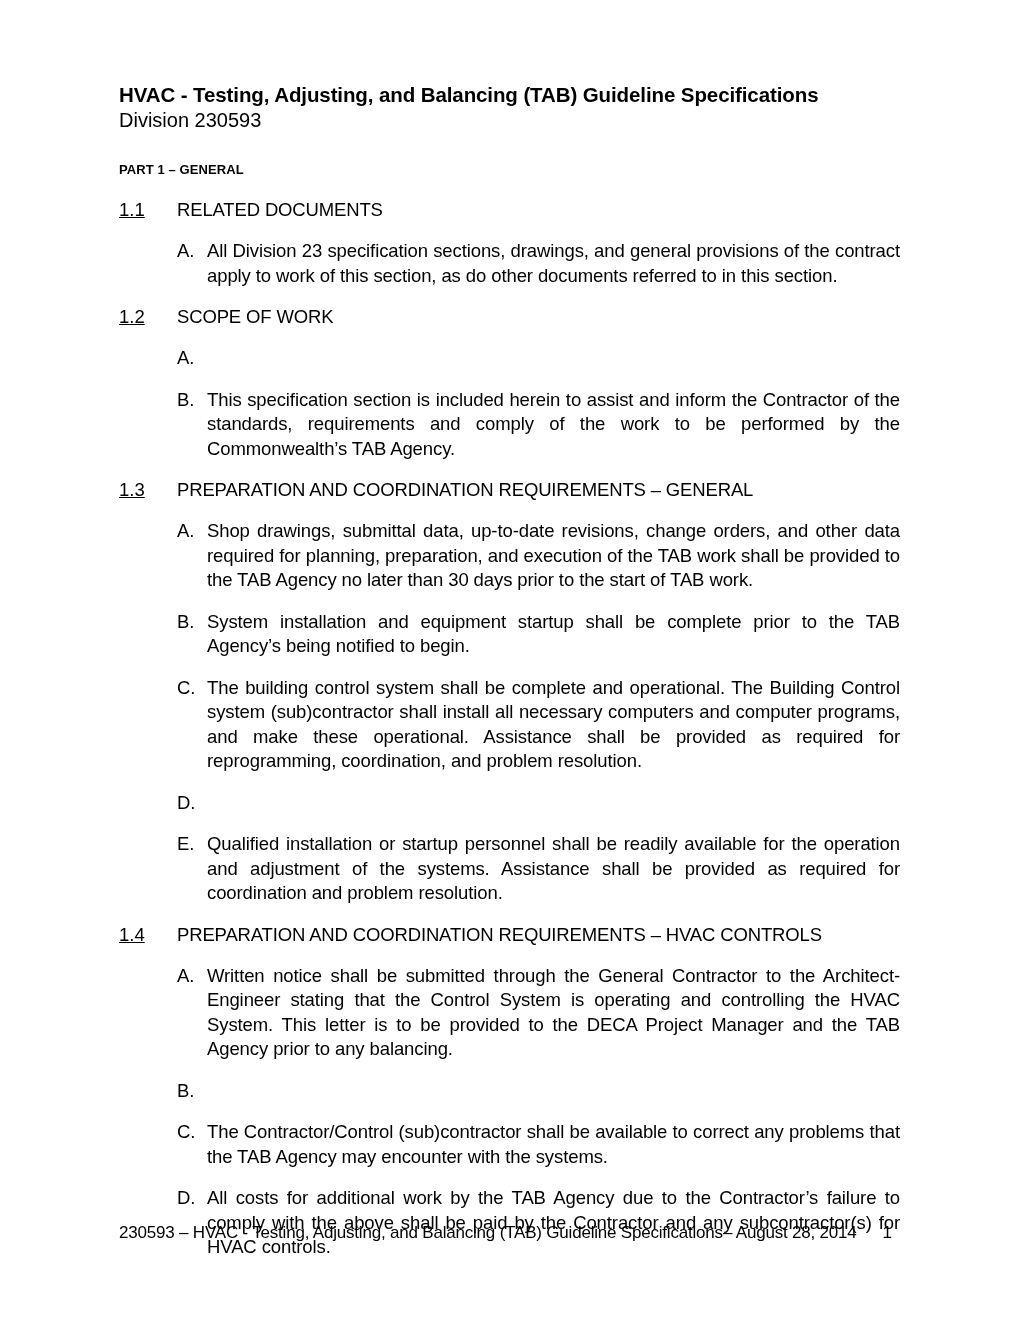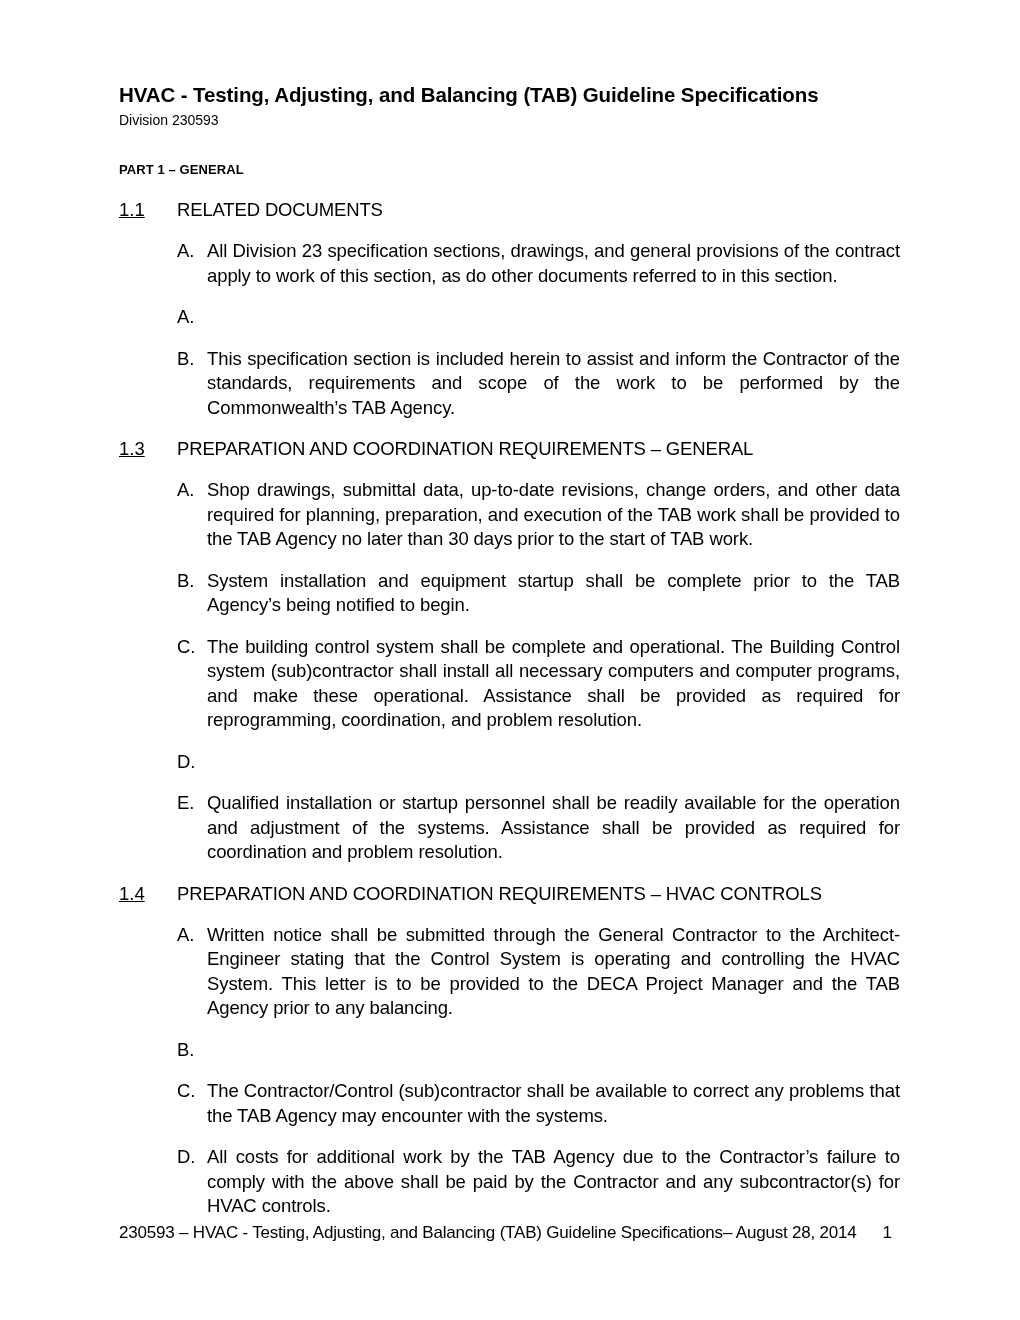--- a/index.html
+++ b/index.html
@@ -30,21 +30,21 @@
 
   
   .doc-title {
     font-size: 20.5px;
     font-weight: bold;
     line-height: 26px;
     letter-spacing: -0.1px;
     margin: 0;
   }
   .doc-subtitle {
-    font-size: 14px;
+    font-size: 20px;
     font-weight: normal;
     line-height: 24px;
     margin: 0 0 0 0;
   }
 
   
   .part-heading {
     font-size: 13px;
     font-weight: bold;
     line-height: 22px;
@@ -125,26 +125,30 @@
         <span class="sec-num">1.1</span>
         <span class="sec-title">RELATED DOCUMENTS</span>
       </div>
       <div class="item">
         <span class="item-letter">A.</span>
         <span class="item-text">All Division 23 specification sections, drawings, and general provisions of the contract apply to work of this section, as do other documents referred to in this section.</span>
       </div>
     </div>
 
     <div class="section">
+      <div class="sec-head">
+        <span class="sec-num">1.2</span>
+        <span class="sec-title">SCOPE OF WORK</span>
+      </div>
       <div class="item">
         <span class="item-letter">A.</span>
       </div>
       <div class="item">
         <span class="item-letter">B.</span>
-        <span class="item-text">This specification section is included herein to assist and inform the Contractor of the standards, requirements and scope of the work to be performed by the Commonwealth’s TAB Agency.</span>
+        <span class="item-text">This specification section is included herein to assist and inform the Contractor of the standards, requirements and comply of the work to be performed by the Commonwealth’s TAB Agency.</span>
       </div>
     </div>
 
     <div class="section">
       <div class="sec-head">
         <span class="sec-num">1.3</span>
         <span class="sec-title">PREPARATION AND COORDINATION REQUIREMENTS – GENERAL</span>
       </div>
       <div class="item">
         <span class="item-letter">A.</span>

